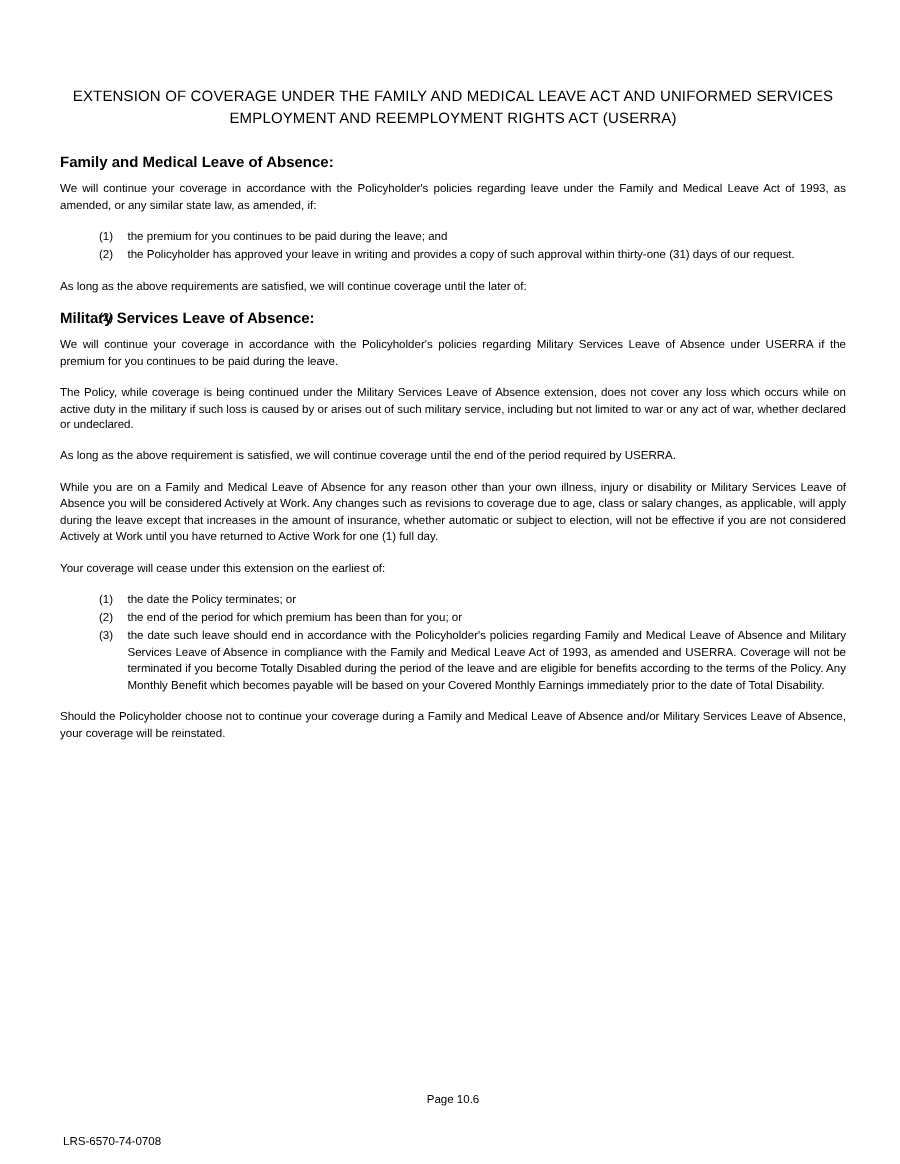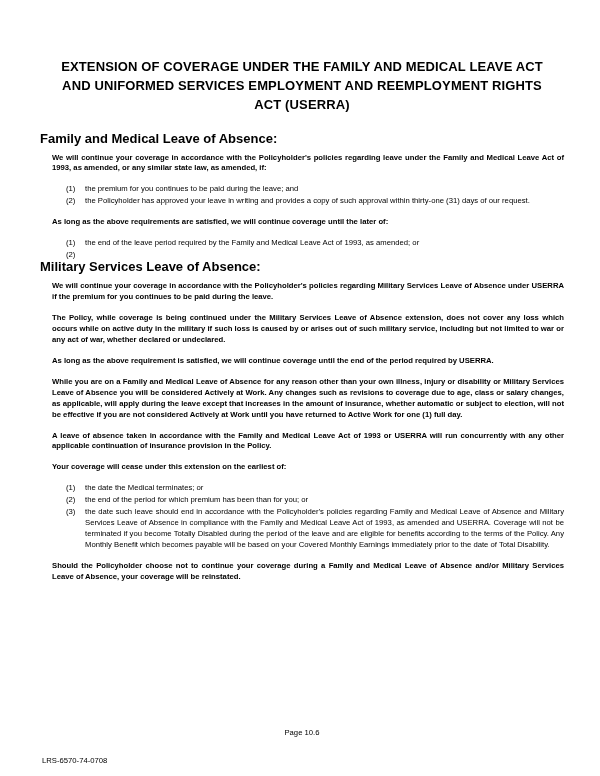--- a/index.html
+++ b/index.html
@@ -15,37 +15,36 @@
   }
   .page {
     position: relative;
     width: 600px;
     height: 776px;
     box-sizing: border-box;
     padding: 50px 36px 0 40px;
   }
   .doc-title {
     text-align: center;
-    font-size: 13px;
-    font-weight: bold;
+    font-size: 10px;
+    font-weight: normal;
     line-height: 1.45;
     margin: 8px 8px 16px 8px;
     letter-spacing: 0.01em;
   }
   .section-heading {
-    font-size: 13px;
+    font-size: 10px;
     font-weight: bold;
     margin: 0 0 7px 0;
   }
   p.body {
     font-size: 7.7px;
     line-height: 1.42;
     text-align: justify;
-    margin: 0 0 10px 12px;
-    font-weight: bold;
+    margin: 0 0 10px 0;
   }
   ol.numlist {
     list-style: none;
     margin: 0 0 10px 0;
     padding: 0 0 0 26px;
   }
   ol.numlist li {
     position: relative;
     font-size: 7.7px;
     line-height: 1.42;
@@ -97,40 +96,39 @@
   <p class="body">We will continue your coverage in accordance with the Policyholder's policies regarding leave under the Family and Medical Leave Act of 1993, as amended, or any similar state law, as amended, if:</p>
 
   <ol class="numlist">
     <li><span class="marker">(1)</span><span>the premium for you continues to be paid during the leave; and</span></li>
     <li><span class="marker">(2)</span><span>the Policyholder has approved your leave in writing and provides a copy of such approval within thirty-one (31) days of our request.</span></li>
   </ol>
 
   <p class="body">As long as the above requirements are satisfied, we will continue coverage until the later of:</p>
 
   <ol class="numlist">
-    <li><span class="marker">(1)</span><span>the end of the leave period required by the Family and Medical Leave Act of 1993, as amended; or</span></li>
+    <li><span class="marker">(1)</span></li>
     <li><span class="marker">(2)</span></li>
   </ol>
 
   <div class="section-heading">Military Services Leave of Absence:</div>
 
   <p class="body">We will continue your coverage in accordance with the Policyholder's policies regarding Military Services Leave of Absence under USERRA if the premium for you continues to be paid during the leave.</p>
 
   <p class="body">The Policy, while coverage is being continued under the Military Services Leave of Absence extension, does not cover any loss which occurs while on active duty in the military if such loss is caused by or arises out of such military service, including but not limited to war or any act of war, whether declared or undeclared.</p>
 
   <p class="body">As long as the above requirement is satisfied, we will continue coverage until the end of the period required by USERRA.</p>
 
   <p class="body">While you are on a Family and Medical Leave of Absence for any reason other than your own illness, injury or disability or Military Services Leave of Absence you will be considered Actively at Work.  Any changes such as revisions to coverage due to age, class or salary changes, as applicable, will apply during the leave except that increases in the amount of insurance, whether automatic or subject to election, will not be effective if you are not considered Actively at Work until you have returned to Active Work for one (1) full day.</p>
 
-  <p class="body">A leave of absence taken in accordance with the Family and Medical Leave Act of 1993 or USERRA will run concurrently with any other applicable continuation of insurance provision in the Policy.</p>
 
   <p class="body">Your coverage will cease under this extension on the earliest of:</p>
 
   <ol class="numlist">
-    <li><span class="marker">(1)</span><span>the date the Medical terminates; or</span></li>
+    <li><span class="marker">(1)</span><span>the date the Policy terminates; or</span></li>
     <li><span class="marker">(2)</span><span>the end of the period for which premium has been than for you; or</span></li>
     <li><span class="marker">(3)</span><span>the date such leave should end in accordance with the Policyholder's policies regarding Family and Medical Leave of Absence and Military Services Leave of Absence in compliance with the Family and Medical Leave Act of 1993, as amended and USERRA.  Coverage will not be terminated if you become Totally Disabled during the period of the leave and are eligible for benefits according to the terms of the Policy.  Any Monthly Benefit which becomes payable will be based on your Covered Monthly Earnings immediately prior to the date of Total Disability.</span></li>
   </ol>
 
   <p class="body">Should the Policyholder choose not to continue your coverage during a Family and Medical Leave of Absence and/or Military Services Leave of Absence, your coverage will be reinstated.</p>
 
   <div class="footer">
     <div class="footer-inner">
       <span class="footer-left">LRS-6570-74-0708</span>
       <span class="footer-center">Page 10.6</span>

